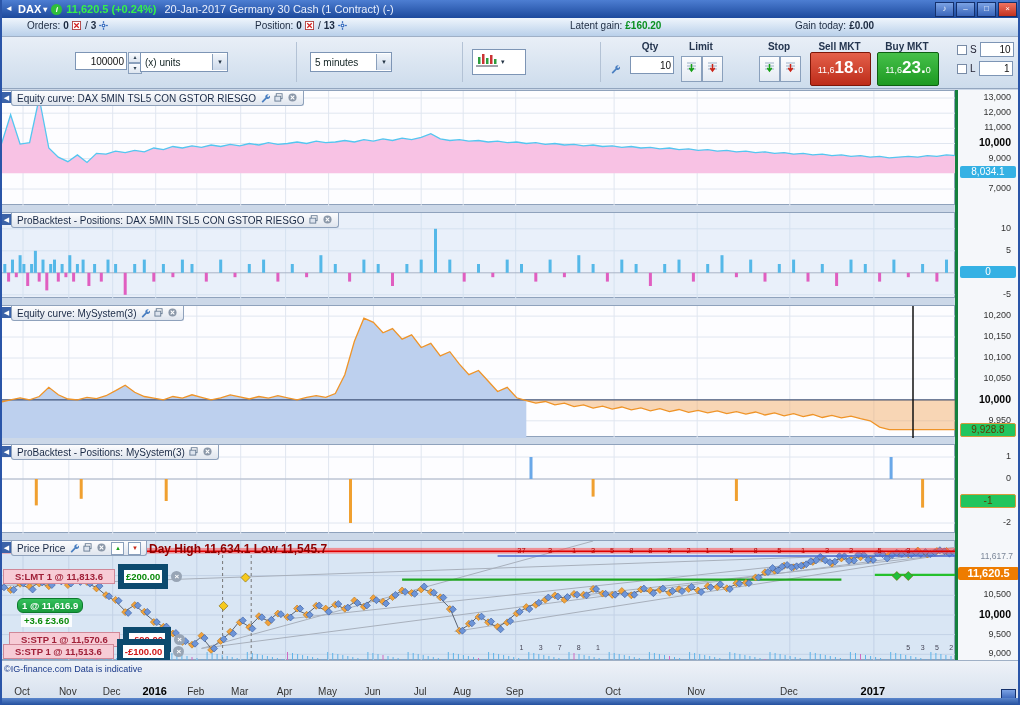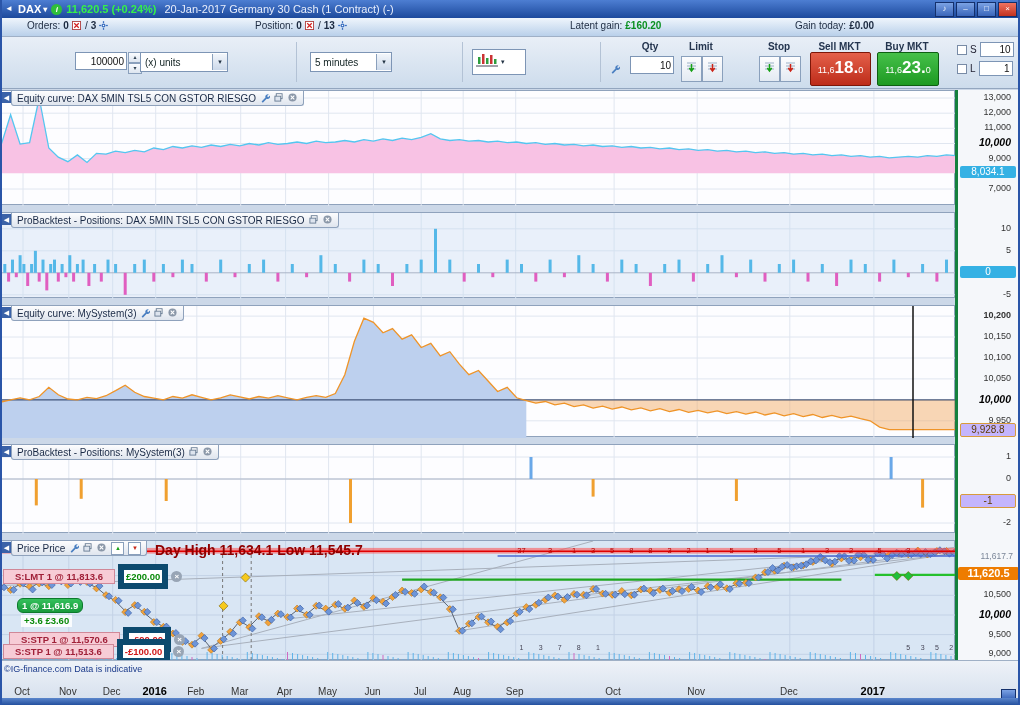--- a/index.html
+++ b/index.html
@@ -49,36 +49,36 @@
   
   .panel{position:absolute;left:0;width:955px;border:1px solid #8fa2bc;box-sizing:border-box;background:#fdfdff;}
   .panel svg{display:block;}
   .p-bg-blue{background:#e9f0fa;}
   .p-bg-price{background:#d9e6f4;}
   .collapse{position:absolute;top:1px;left:1px;width:9px;height:11px;background:#3a62a8;color:#fff;font-size:7px;line-height:11px;text-align:center;z-index:6;cursor:pointer;}
   .tab{position:absolute;top:0;left:10px;height:14px;display:inline-flex;align-items:center;gap:4px;padding:0 5px;background:linear-gradient(#fdfdfe,#dfe5ee);border:1px solid #8fa2bc;border-top:none;border-radius:0 0 3px 3px;font-size:10px;color:#1a2a46;z-index:5;white-space:nowrap;cursor:pointer;}
   .mini-ud{width:11px;height:11px;border:1px solid #8aa0bc;background:#fff;font-size:6px;line-height:10px;text-align:center;cursor:pointer;}
   .ud-up{color:#18a018;}
   .ud-dn{color:#c82818;}
-  .day-range{position:absolute;left:154px;top:1px;font-size:14px;font-weight:bold;color:#8f0000;z-index:5;}
+  .day-range{position:absolute;left:148px;top:1px;font-size:12px;font-weight:bold;color:#8f0000;z-index:5;}
   
   .ord{position:absolute;display:inline-flex;align-items:center;gap:3px;font-size:9.5px;font-weight:bold;z-index:6;}
   .lbl-lmt{background:#f7ccd6;border:1px solid #d08898;color:#a02038;padding:0 11px;height:13px;line-height:13px;}
   .ord .val{background:#fff;border:6px solid #0c4a6e;padding:0 2px;height:13px;line-height:13px;color:#0a8a0a;}
   .ord .val.neg{color:#d01818;}
   .ord .x{width:11px;height:11px;border-radius:6px;background:#98a5b5;color:#fff;font-size:8px;line-height:11px;text-align:center;cursor:pointer;}
   .pos-badge{background:linear-gradient(#35c05c,#189a3c);border:1px solid #0c7a2c;color:#fff;padding:0 4px;height:13px;line-height:13px;border-radius:6px;}
   .pnl-chip{color:#0a8a0a;background:rgba(255,255,255,.85);padding:0 3px;height:12px;line-height:12px;}
   
   .axis-col{position:absolute;left:955px;top:90px;width:65px;height:570px;background:#f5f7fa;border-left:3px solid #15803d;z-index:10;}
   .ytick{position:absolute;right:12px;font-size:9px;color:#333;}
-  .ytick.bold{font-size:10.5px;font-weight:bold;color:#000;font-style:italic;}
+  .ytick.bold{font-size:10.5px;font-weight:bold;color:#000;}
   .ybadge{position:absolute;left:2px;right:7px;text-align:center;font-size:10px;height:12px;line-height:12px;border-radius:2px;}
   .ybadge.cyan{background:#35b1e4;color:#fff;}
-  .ybadge.paleorange{background:#c4b5fd;color:#5c3a00;border:1px solid #d89b3c;}
+  .ybadge.paleorange{background:#22c55e;color:#5c3a00;border:1px solid #d89b3c;}
   .ybadge.orange{background:#ee7c00;color:#fff;font-weight:bold;font-size:11px;height:13px;line-height:13px;left:0;right:4px;}
   .ysub{position:absolute;right:10px;font-size:8.5px;color:#7a8698;}
   
   .timeline{position:absolute;left:0;top:660px;width:1020px;height:38px;background:linear-gradient(#eef2f8,#d7e1ee);border-top:1px solid #9fb0c6;z-index:9;}
   .month{position:absolute;top:25px;width:34px;text-align:center;font-size:10px;color:#333;}
   .month.year{font-size:11px;font-weight:bold;color:#000;top:24px;}
   .copyright{position:absolute;left:4px;top:3px;font-size:9px;color:#1a3a8a;}
   .tl-corner{position:absolute;right:4px;top:28px;width:13px;height:9px;background:linear-gradient(#7ba2e4,#3a66ba);border:1px solid #14306c;}
   .bottombar{position:absolute;left:0;top:698px;width:1020px;height:7px;background:linear-gradient(#5b86cc,#24509e);z-index:35;}
 </style>
@@ -1080,21 +1080,21 @@
       <div class="ytick" style="top: 17.1597px;">12,000</div>
       <div class="ytick" style="top: 32.3272px;">11,000</div>
       <div class="ytick bold" style="top: 46.4947px;">10,000</div>
       <div class="ytick" style="top: 62.6622px;">9,000</div>
       <div class="ytick" style="top: 92.9972px;">7,000</div>
       <div class="ybadge cyan" style="top: 76.3125px;">8,034.1</div>
       <div class="ytick" style="top: 132.836px;">10</div>
       <div class="ytick" style="top: 154.831px;">5</div>
       <div class="ytick" style="top: 198.821px;">-5</div>
       <div class="ybadge cyan" style="top: 175.826px;">0</div>
-      <div class="ytick" style="top: 220.057px; font-weight: bold;">10,200</div>
+      <div class="ytick" style="top: 220.057px;">10,200</div>
       <div class="ytick" style="top: 241.01px;">10,150</div>
       <div class="ytick" style="top: 261.962px;">10,100</div>
       <div class="ytick" style="top: 282.914px;">10,050</div>
       <div class="ytick bold" style="top: 302.867px;">10,000</div>
       <div class="ytick" style="top: 324.819px;">9,950</div>
       <div class="ybadge paleorange" style="top: 332.703px;">9,928.8</div>
       <div class="ytick" style="top: 360.991px;">1</div>
       <div class="ytick" style="top: 382.994px;">0</div>
       <div class="ytick" style="top: 426.999px;">-2</div>
       <div class="ybadge paleorange" style="top: 403.996px;">-1</div>

